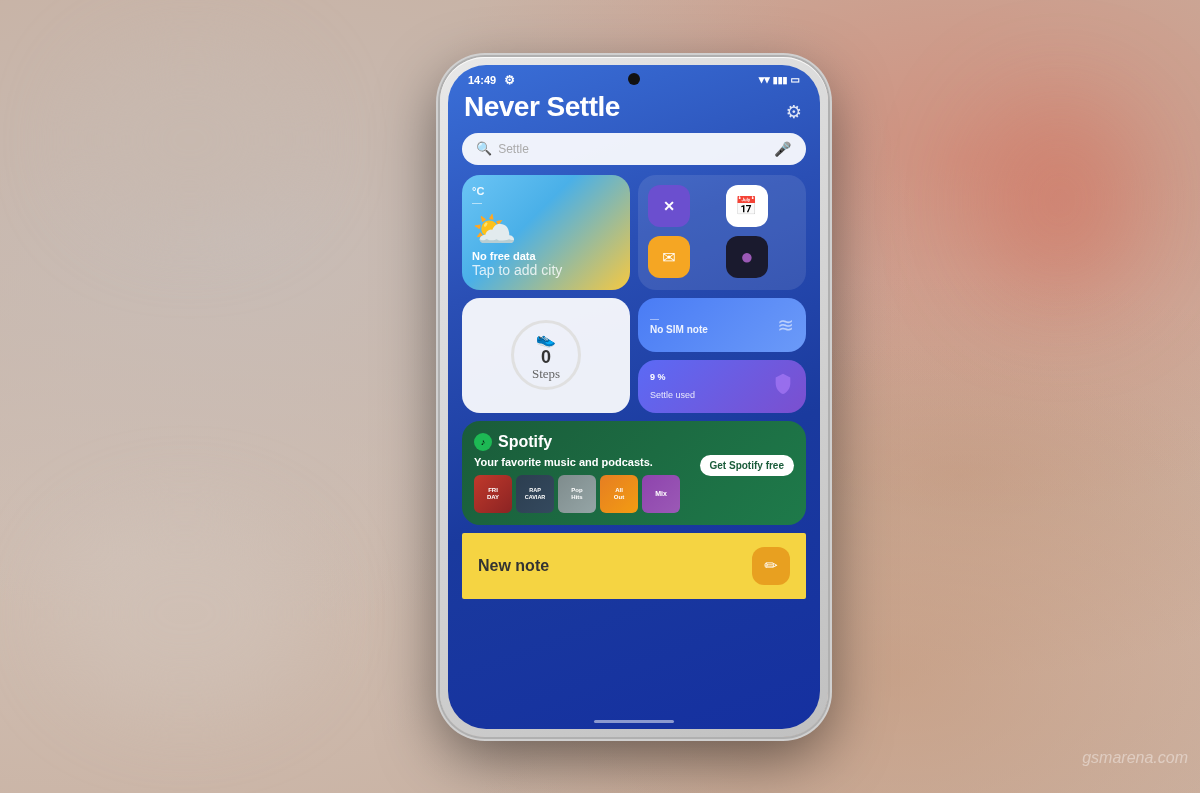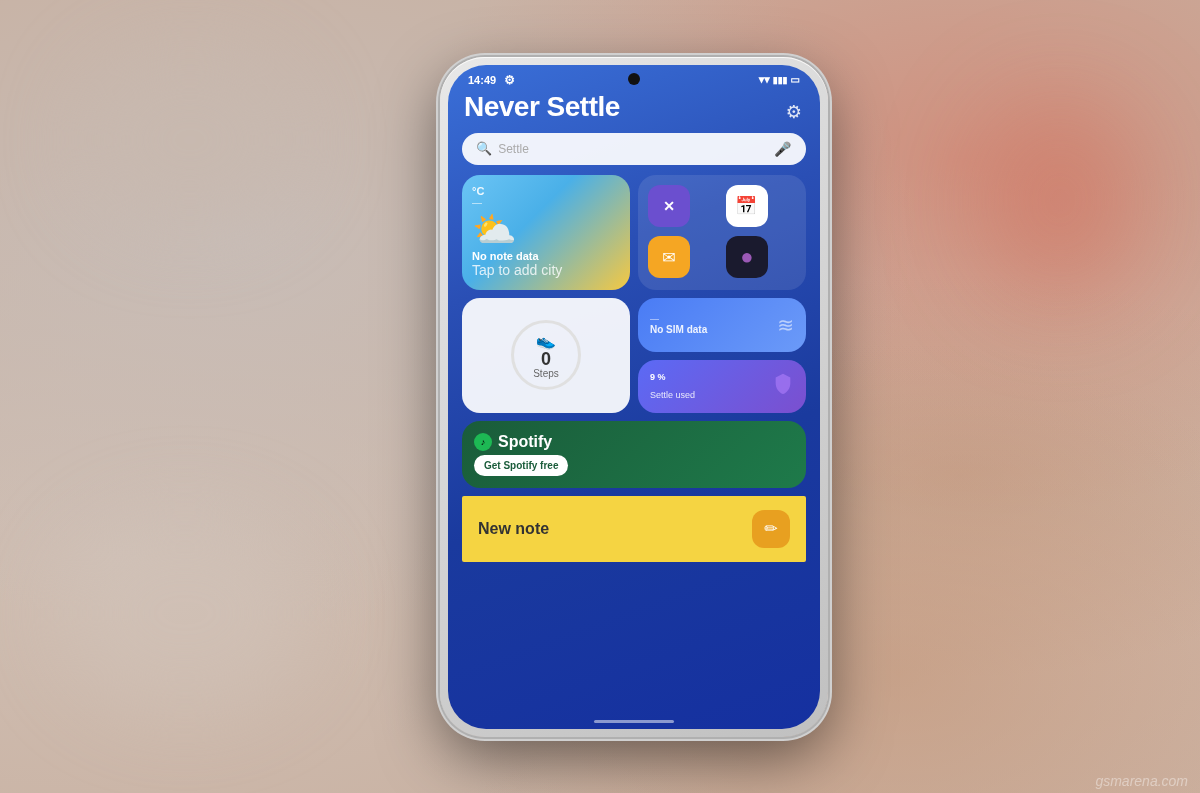--- a/index.html
+++ b/index.html
@@ -237,21 +237,21 @@
       border: 3px solid #e0e0e0;
       display: flex;
       flex-direction: column;
       align-items: center;
       justify-content: center;
       position: relative;
     }
 
     .steps-icon { font-size: 16px; color: #4a9eff; }
     .steps-number { font-size: 18px; font-weight: 700; color: #333; line-height: 1; }
-    .steps-label { font-size: 10px; color: #666; }
+    .steps-label { font-size: 13px; color: #666; font-family: Liberation Serif, serif; }
 
     
     .widget-right-col {
       display: flex;
       flex-direction: column;
       gap: 8px;
     }
 
     .widget-sim {
       background: linear-gradient(135deg, #4a7cf5, #6b9af8);
@@ -390,24 +390,24 @@
       transform: translateX(-50%);
       width: 80px;
       height: 3px;
       background: rgba(255,255,255,0.5);
       border-radius: 2px;
     }
 
     
     .watermark {
       position: absolute;
-      bottom: 4px;
+      bottom: 26px;
       right: 12px;
       color: rgba(255,255,255,0.4);
-      font-size: 14px;
+      font-size: 16px;
       font-style: italic;
       z-index: 100;
     }
 
     
     .bg-shape-1 {
       position: absolute;
       top: 50px;
       left: 80px;
       width: 220px;
@@ -483,21 +483,21 @@
           </div>
           <span class="search-mic">🎤</span>
         </div>
 
         <div class="widget-grid">
 
           <div class="widget-weather">
             <div class="weather-temp">°C</div>
             <div class="weather-dash">—</div>
             <div class="weather-cloud">⛅</div>
-            <div class="weather-city">No note data</div>
+            <div class="weather-city">No free data</div>
             <div class="weather-tap">Tap to add city</div>
           </div>
 
           <div class="widget-apps">
             <div class="app-icon app-calculator">
               <span style="color:white;font-size:14px;font-weight:700;">✕</span>
             </div>
             <div class="app-icon app-calendar">
               <span style="font-size:18px;">📅</span>
             </div>
@@ -519,21 +519,21 @@
               <span class="steps-number">0</span>
               <span class="steps-label">Steps</span>
             </div>
           </div>
 
           <div class="widget-right-col">
 
             <div class="widget-sim">
               <div>
                 <div class="sim-dash">—</div>
-                <div class="sim-text">No SIM data</div>
+                <div class="sim-text">No SIM note</div>
               </div>
               <div class="sim-icon" style="font-size:20px;color:rgba(255,255,255,0.7);">
                 ≋
               </div>
             </div>
 
             <div class="widget-storage">
               <div class="storage-left">
                 <div class="storage-percent">
                   <span>9</span><span style="font-size:9px;vertical-align:super;"> %</span>
@@ -551,20 +551,30 @@
         </div>
 
         <div class="widget-spotify">
           <div class="spotify-header">
             <div class="spotify-logo">
               <span style="color:black;font-weight:700;font-size:9px;">♪</span>
             </div>
             <span class="spotify-name">Spotify</span>
           </div>
           <div class="spotify-body">
+            <div class="spotify-text-col">
+              <div class="spotify-tagline">Your favorite music and podcasts.</div>
+              <div class="spotify-albums">
+                <div class="album-thumb album-1" style="font-size:6px;text-align:center;line-height:1.2;">FRI<br>DAY</div>
+                <div class="album-thumb album-2" style="font-size:5.5px;text-align:center;line-height:1.2;">RAP<br>CAVIAR</div>
+                <div class="album-thumb album-3" style="font-size:6px;text-align:center;line-height:1.2;">Pop<br>Hits</div>
+                <div class="album-thumb album-4" style="font-size:6px;text-align:center;line-height:1.2;">All<br>Out</div>
+                <div class="album-thumb album-5" style="font-size:7px;text-align:center;line-height:1.2;">Mix</div>
+              </div>
+            </div>
             <div class="spotify-btn">Get Spotify free</div>
           </div>
         </div>
 
         <div class="widget-new-note">
           <span class="note-text">New note</span>
           <div class="note-edit-btn">
             <span>✏</span>
           </div>
         </div>

